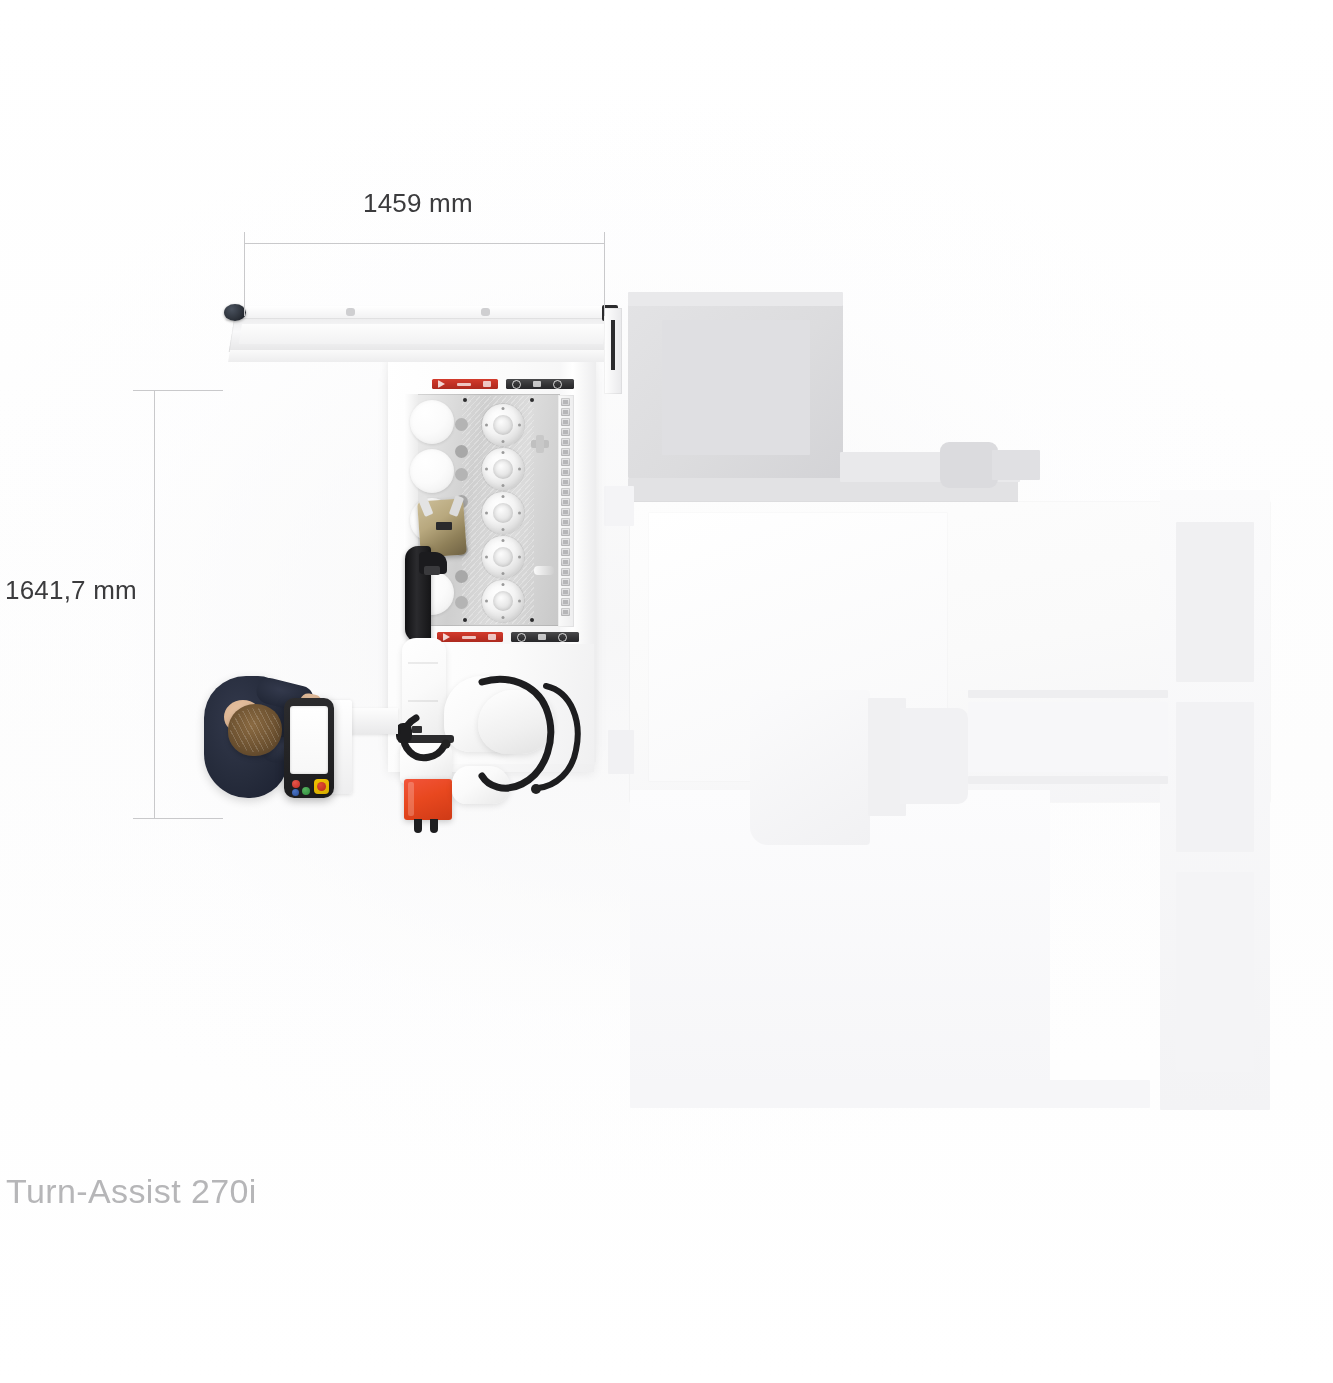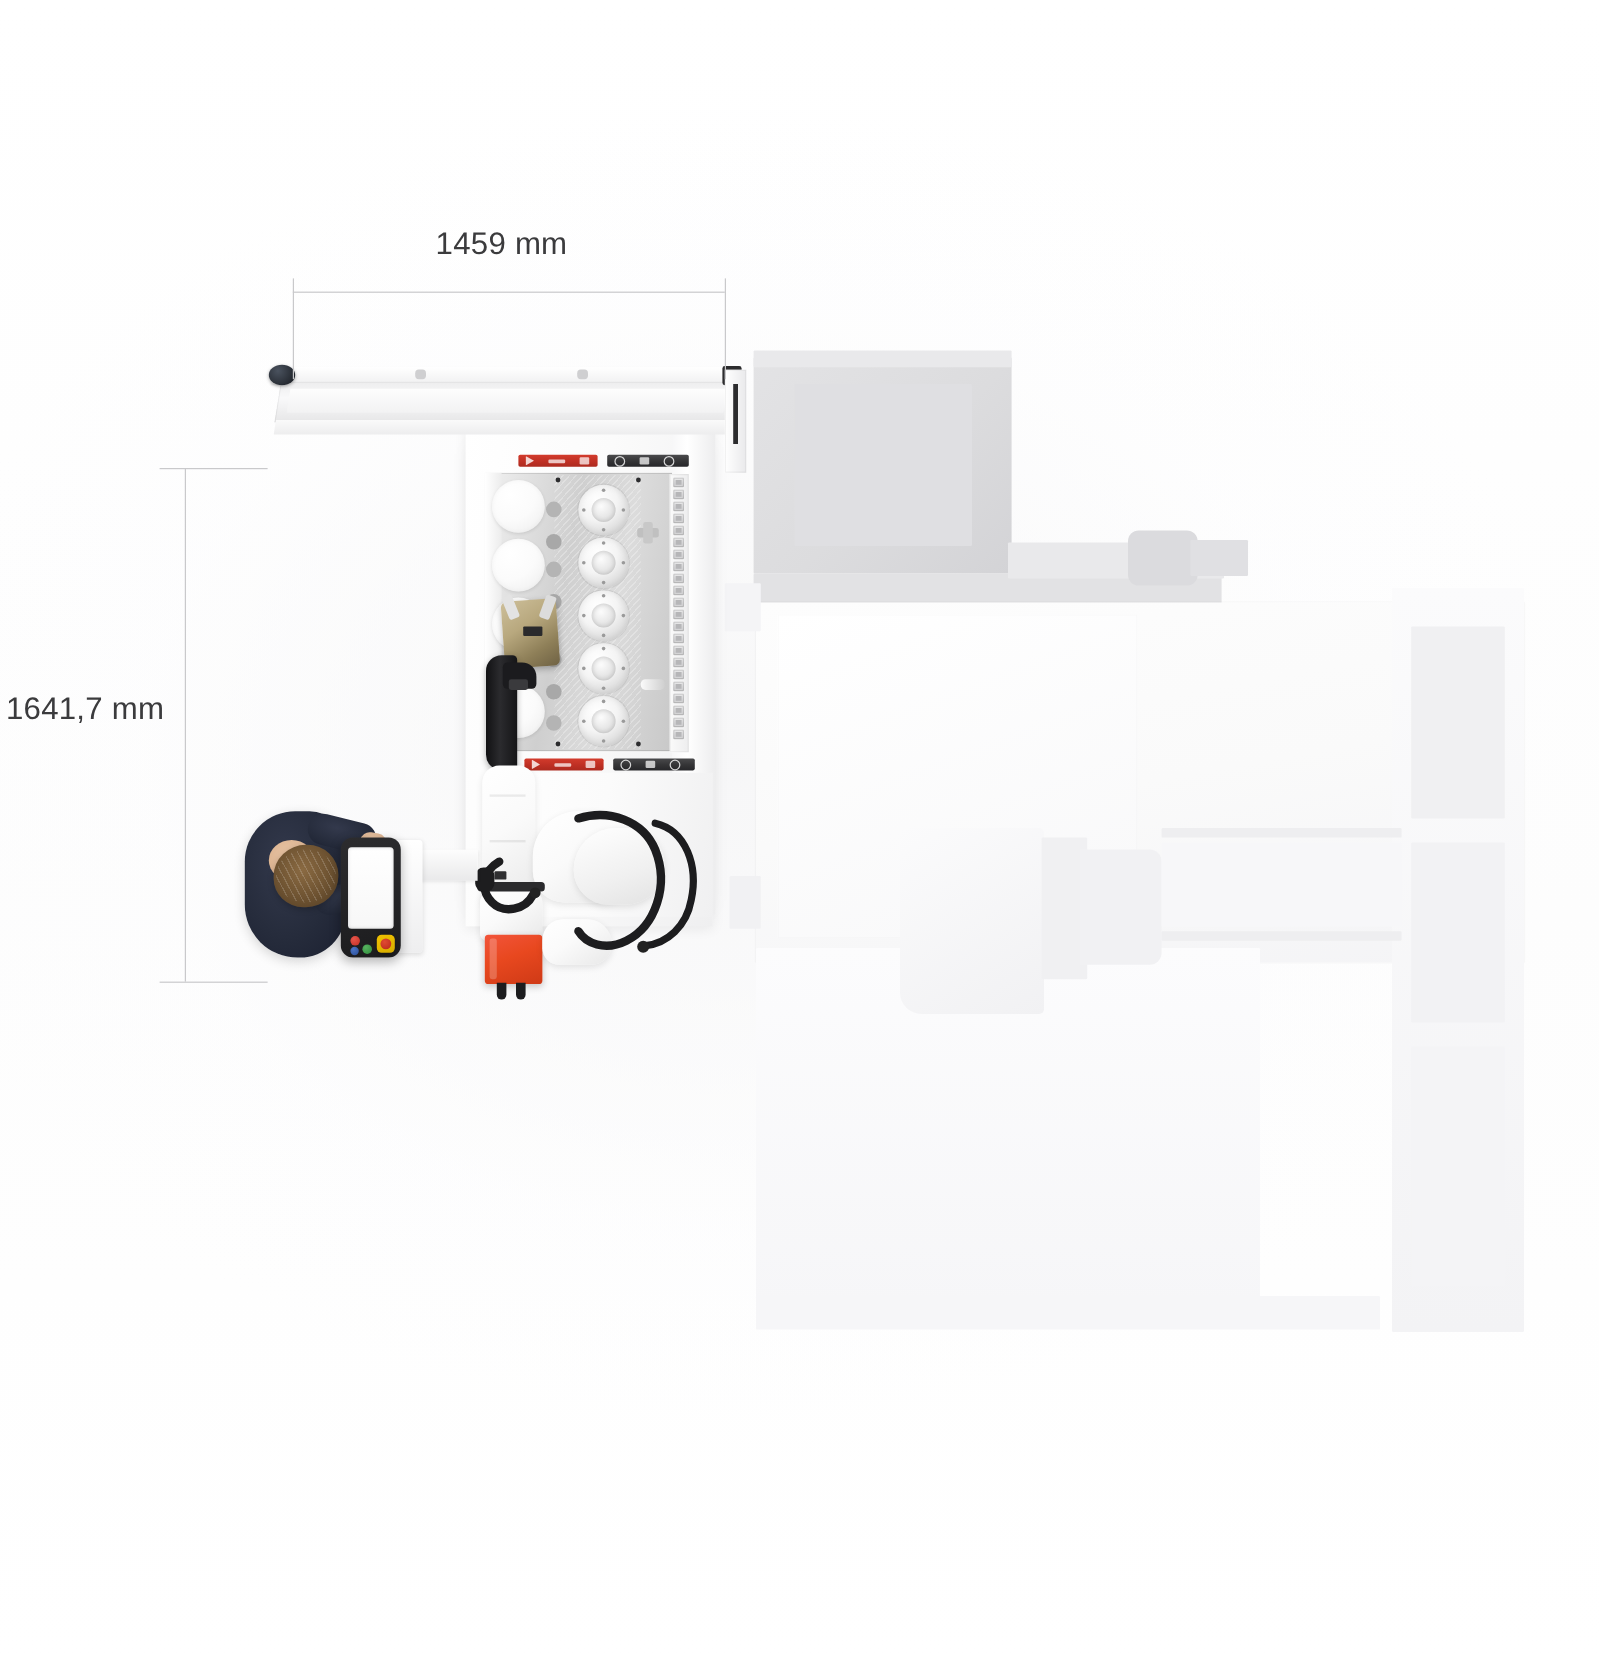--- a/index.html
+++ b/index.html
@@ -369,14 +369,15 @@
   <div class="dim-line dim-h" style="left:244px;top:243px;width:360px;"></div>
   <div class="dim-line dim-v" style="left:244px;top:232px;height:84px;"></div>
   <div class="dim-line dim-v" style="left:604px;top:232px;height:84px;"></div>
   <div class="dim-label" style="left:363px;top:188px;text-align:center;">1459 mm</div>
 
   <div class="dim-line dim-v" style="left:154px;top:390px;height:428px;"></div>
   <div class="dim-line dim-h" style="left:133px;top:390px;width:90px;"></div>
   <div class="dim-line dim-h" style="left:133px;top:818px;width:90px;"></div>
   <div class="dim-label" style="left:5px;top:575px;">1641,7 mm</div>
 
+  <div class="titlebar" style="left:6px;top:1172px;">Turn-Assist 270i</div>
 
 </div>
 
 </body></html>

